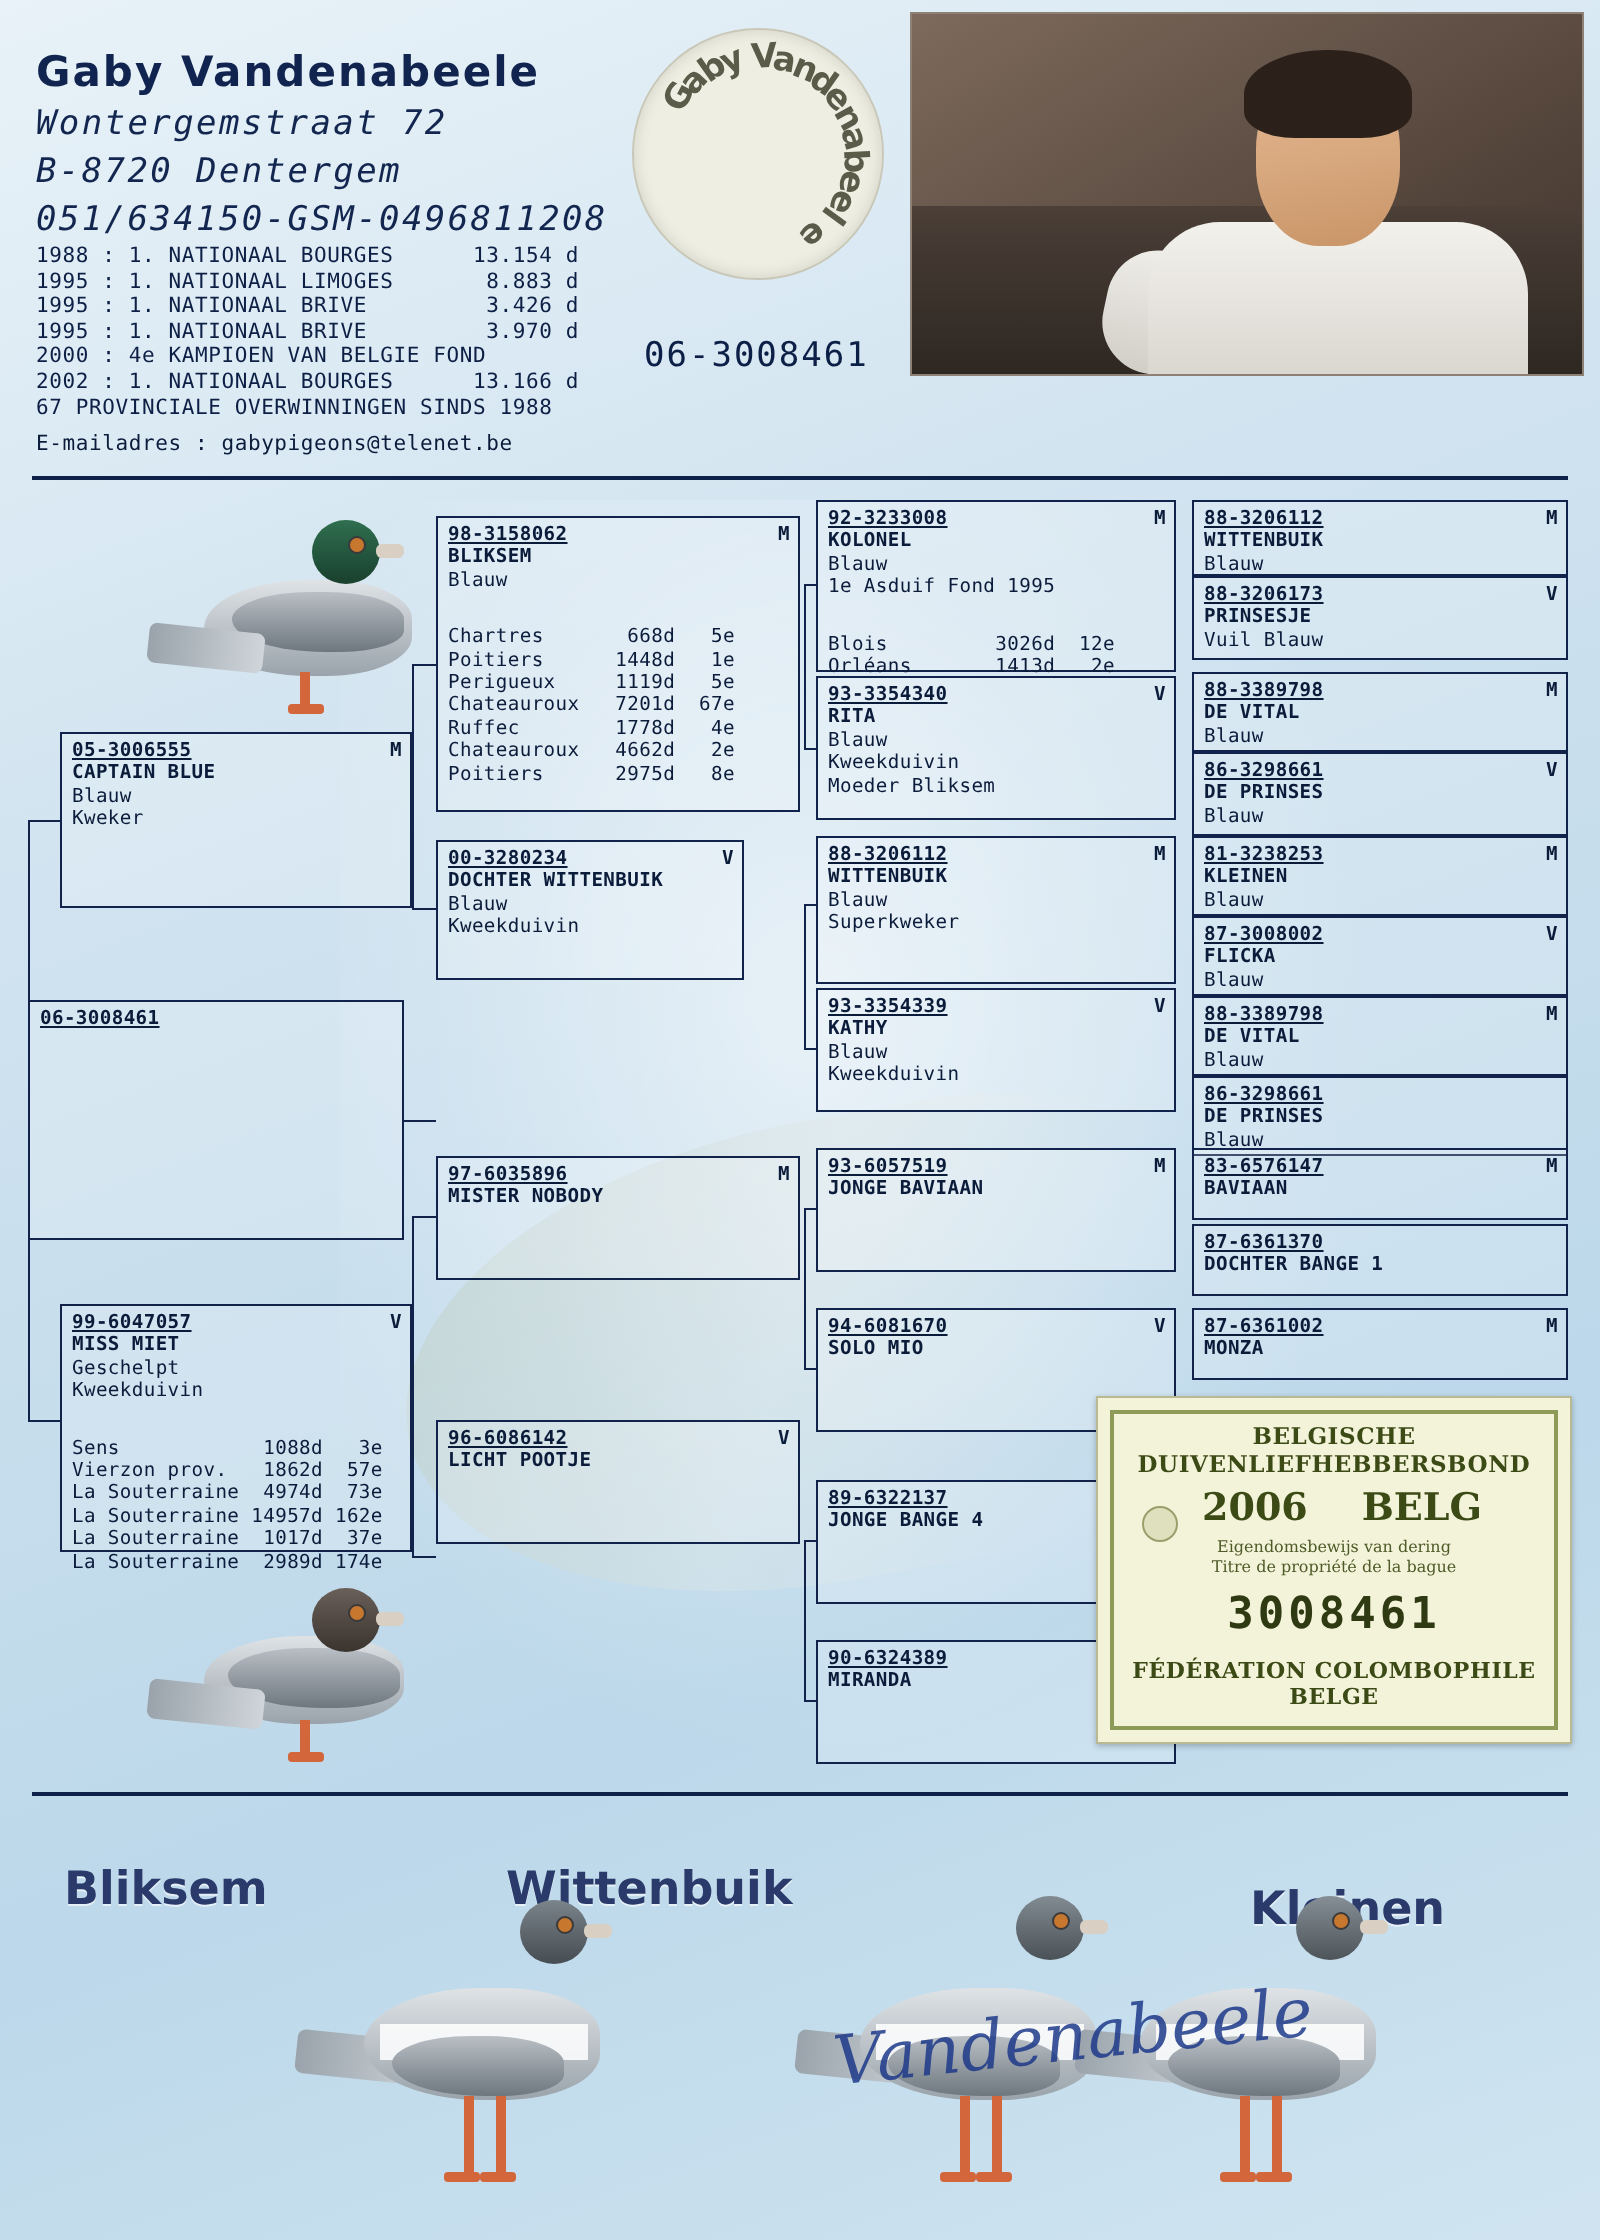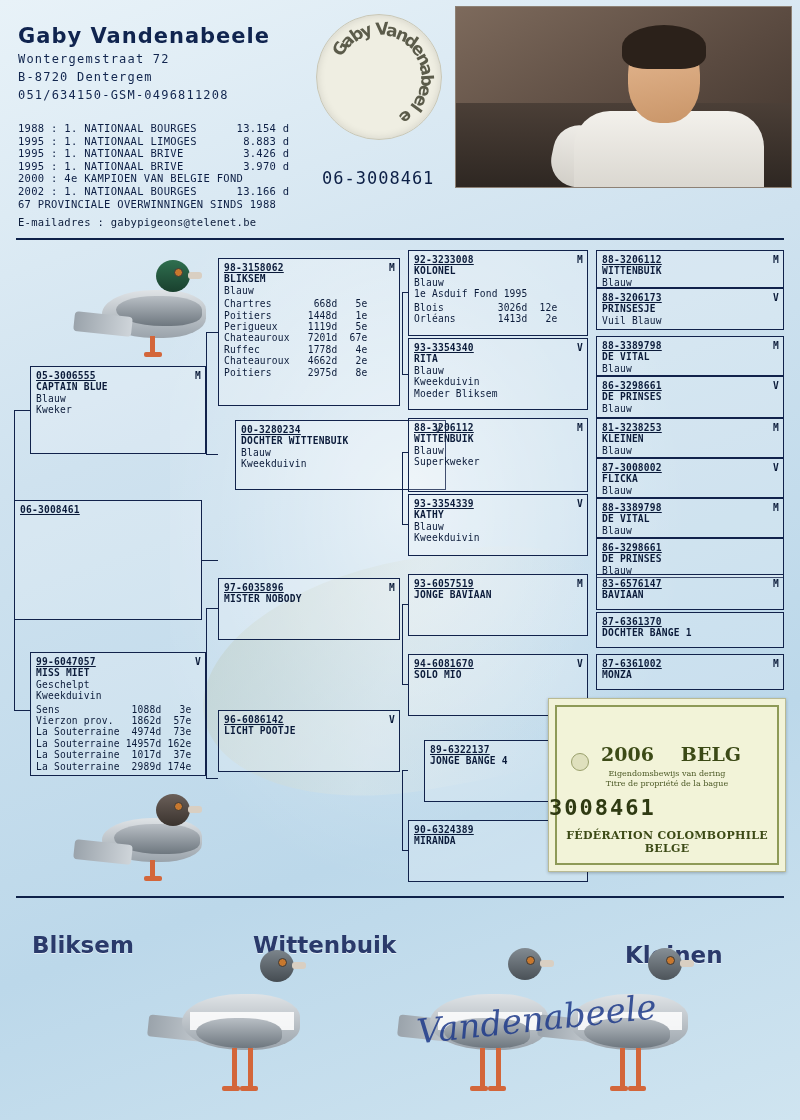--- a/index.html
+++ b/index.html
@@ -29,21 +29,21 @@
     pointer-events:none;
   }
 
   
   .header{position:absolute;left:0;top:0;width:800px;height:240px;}
   .addr{position:absolute;left:18px;top:24px;}
   .name{
     font-family:"DejaVu Sans", sans-serif;
     font-weight:bold;font-size:21px;letter-spacing:1px;color:#10244f;
   }
-  .addr .line{font-size:12px;letter-spacing:1.2px;margin-top:4px;color:#12264f;}
+  .addr .line{font-size:17px;letter-spacing:1.2px;margin-top:4px;color:#12264f;font-style:italic;}
   .palmares{position:absolute;left:18px;top:122px;font-size:10.5px;line-height:12.6px;letter-spacing:0.3px;color:#0d1f45;}
   .palmares div{white-space:pre;}
   .email{position:absolute;left:18px;top:216px;font-size:10.5px;letter-spacing:0.3px;}
 
   .stamp{
     position:absolute;left:316px;top:14px;width:124px;height:124px;border-radius:50%;
     background:#efeee2;border:1px solid #c9c8b8;
     box-shadow:inset 0 0 8px rgba(0,0,0,0.12);
   }
   .stamp-text{
@@ -94,21 +94,21 @@
     letter-spacing:0.2px;
     box-sizing:border-box;
     padding:3px 4px 2px 5px;
     color:#0b1b3a;
   }
   .box .hd{display:flex;justify-content:space-between;align-items:flex-start;}
   .box .ring{font-weight:bold;text-decoration:underline;}
   .box .sex{font-weight:bold;}
   .box .nm{font-weight:bold;text-transform:uppercase;}
   .box .ln{white-space:pre;}
-  .rows{margin-top:2px;}
+  .rows{margin-top:17px;}
   .rows .r{white-space:pre;}
 
   .connector{position:absolute;border-left:1.6px solid #11224b;}
   .hline{position:absolute;border-top:1.6px solid #11224b;}
 
   
   .ringcard{
     position:absolute;left:548px;top:698px;width:236px;height:172px;
     background:#f2f3d8;border:1px solid #b9ba93;
     box-shadow:0 1px 3px rgba(0,0,0,0.25);
@@ -123,21 +123,21 @@
   .rc-year{
     position:absolute;left:52px;top:44px;font-weight:bold;font-size:19px;color:#3c4a16;
   }
   .rc-belg{
     position:absolute;right:44px;top:44px;font-weight:bold;font-size:19px;color:#3c4a16;
   }
   .rc-sub{
     position:absolute;left:0;right:0;top:70px;text-align:center;font-size:8px;color:#4d5a27;line-height:10px;
   }
   .rc-num{
-    position:absolute;left:0;right:0;top:96px;
+    position:absolute;left:0;right:0;top:96px;text-align:center;
     font-family:"DejaVu Sans Mono", monospace;
     font-weight:bold;font-size:22px;letter-spacing:2px;color:#2f3a12;
   }
   .rc-bot{
     position:absolute;left:0;right:0;bottom:16px;text-align:center;
     font-weight:bold;font-size:11px;color:#3c4a16;letter-spacing:0.3px;
   }
   .rc-hole{
     position:absolute;left:22px;top:54px;width:16px;height:16px;border-radius:50%;
     background:#dfe0bd;border:1px solid #9aa06c;
@@ -276,21 +276,21 @@
       <div class="r">Chartres       668d   5e</div>
       <div class="r">Poitiers      1448d   1e</div>
       <div class="r">Perigueux     1119d   5e</div>
       <div class="r">Chateauroux   7201d  67e</div>
       <div class="r">Ruffec        1778d   4e</div>
       <div class="r">Chateauroux   4662d   2e</div>
       <div class="r">Poitiers      2975d   8e</div>
     </div>
   </div>
 
-  <div class="box" style="left:235px;top:420px;width:211px;height:70px;">
+  <div class="box" style="left:218px;top:420px;width:154px;height:70px;">
     <div class="hd">
       <span class="ring">00-3280234</span>
       <span class="sex">V</span>
     </div>
     <div class="nm">DOCHTER WITTENBUIK</div>
     <div class="ln">Blauw</div>
     <div class="ln">Kweekduivin</div>
   </div>
 
   <div class="box" style="left:218px;top:578px;width:182px;height:62px;">
@@ -363,21 +363,21 @@
   </div>
 
   <div class="box" style="left:408px;top:654px;width:180px;height:62px;">
     <div class="hd">
       <span class="ring">94-6081670</span>
       <span class="sex">V</span>
     </div>
     <div class="nm">SOLO MIO</div>
   </div>
 
-  <div class="box" style="left:408px;top:740px;width:180px;height:62px;margin-left:16px;">
+  <div class="box" style="left:408px;top:740px;width:180px;height:62px;">
     <div class="hd">
       <span class="ring">89-6322137</span>
       <span class="sex"></span>
     </div>
     <div class="nm">JONGE BANGE 4</div>
   </div>
 
   <div class="box" style="left:408px;top:820px;width:180px;height:62px;">
     <div class="hd">
       <span class="ring">90-6324389</span>
@@ -528,20 +528,21 @@
     <div class="p-head" style="left:48px;top:6px;background:linear-gradient(180deg,#6a5f59,#3a332e);"></div>
     <div class="p-beak" style="left:80px;top:18px;"></div>
     <div class="p-eye" style="left:66px;top:14px;"></div>
     <div class="p-tail" style="left:-34px;top:54px;"></div>
     <div class="p-leg" style="left:42px;top:72px;"></div>
     <div class="p-foot" style="left:36px;top:88px;"></div>
   </div>
 
   <div class="ringcard">
     <div class="rc-inner"></div>
+    <div class="rc-top">BELGISCHE DUIVENLIEFHEBBERSBOND</div>
     <div class="rc-hole"></div>
     <div class="rc-year">2006</div>
     <div class="rc-belg">BELG</div>
     <div class="rc-sub">
       <div>Eigendomsbewijs van dering</div>
       <div>Titre de propriété de la bague</div>
     </div>
     <div class="rc-num">3008461</div>
     <div class="rc-bot">FÉDÉRATION COLOMBOPHILE BELGE</div>
   </div>

